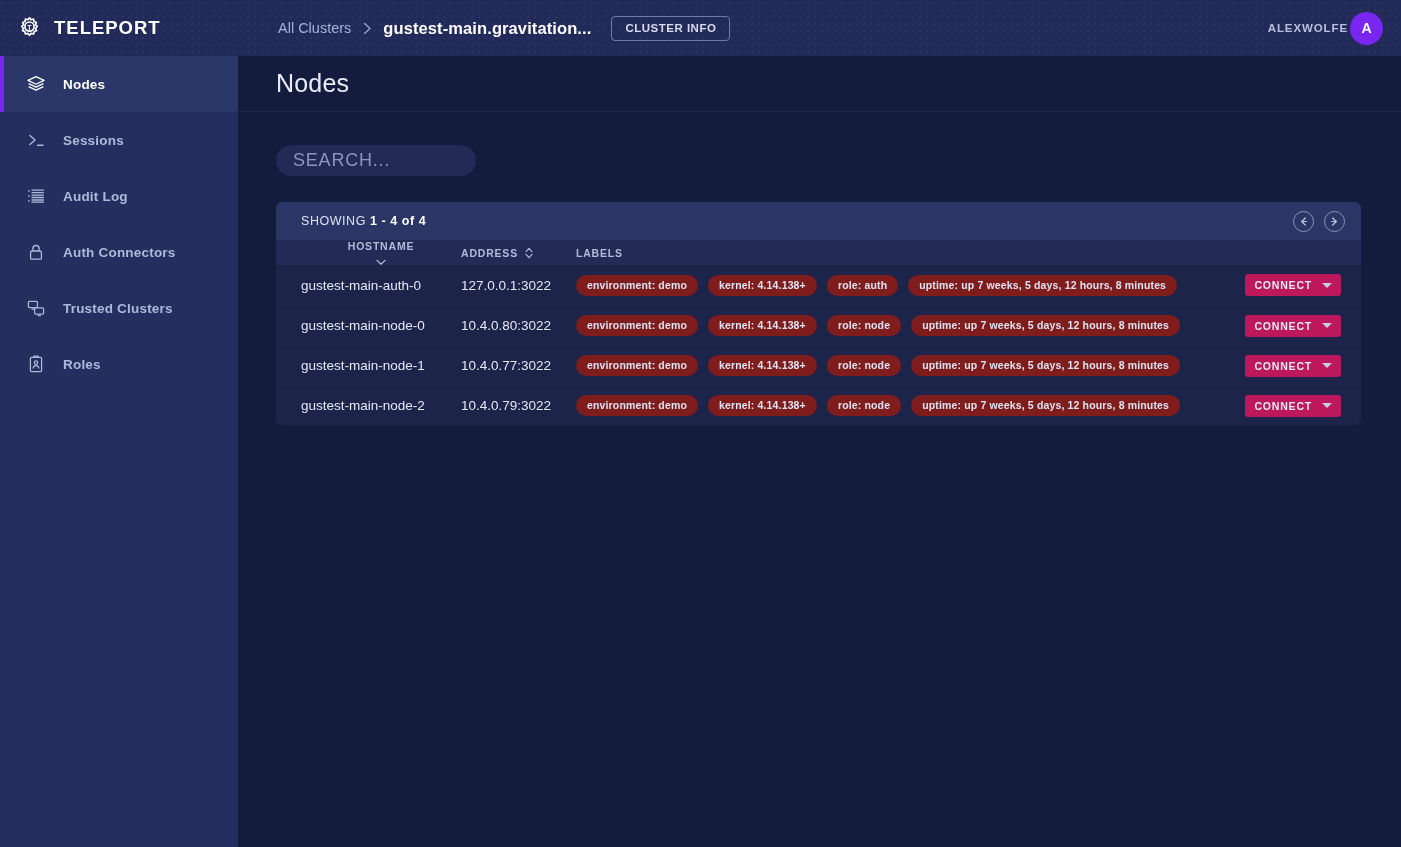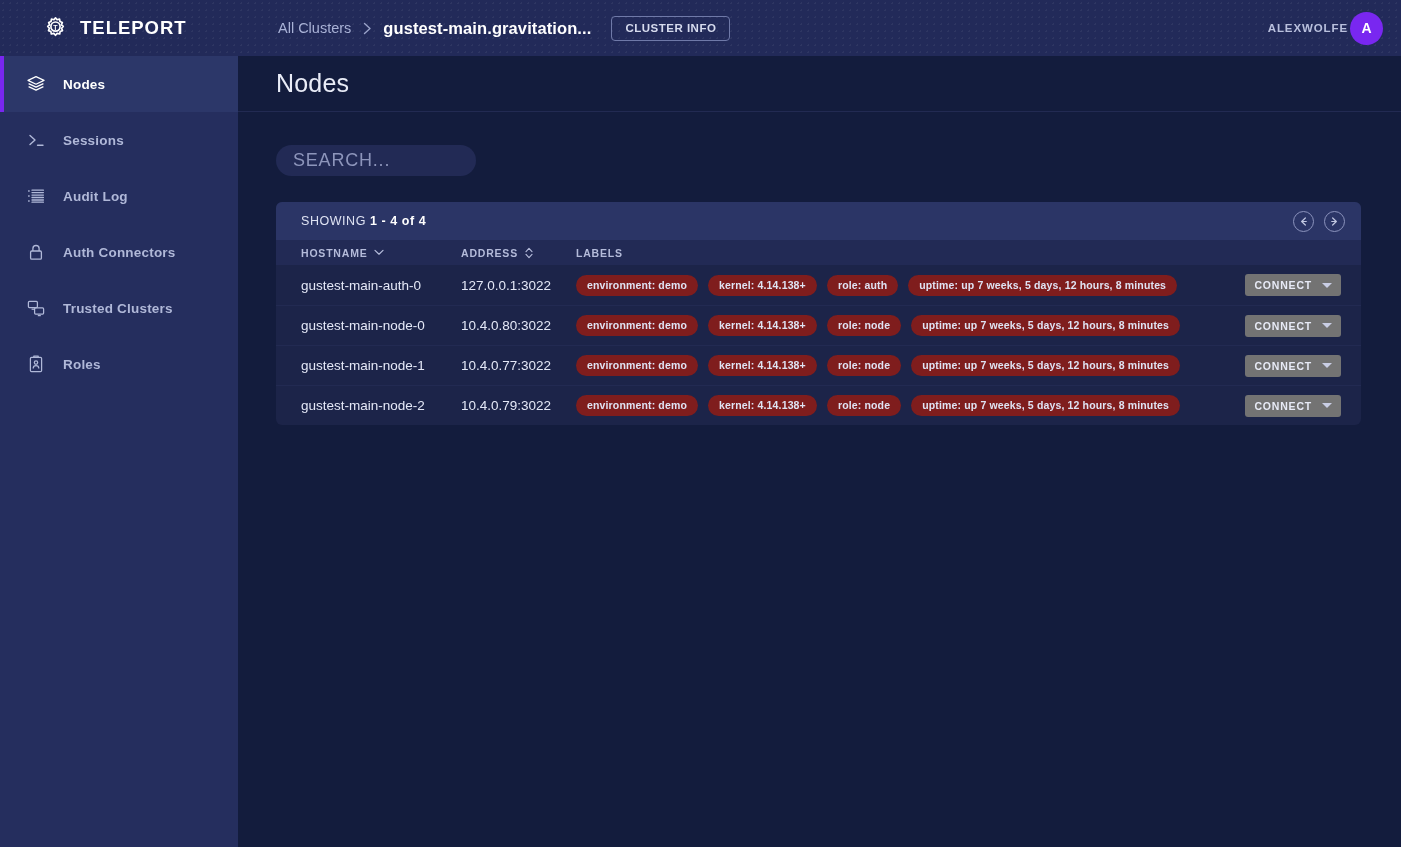--- a/index.html
+++ b/index.html
@@ -32,21 +32,21 @@
     display: flex;
     align-items: center;
     z-index: 5;
   }
 
   .brand {
     width: 238px;
     height: 56px;
     display: flex;
     align-items: center;
-    padding-left: 42px;
+    padding-left: 16px;
     flex: 0 0 auto;
     text-align: right;
   }
   .brand-logo {
     width: 27px; height: 27px;
     flex: 0 0 auto;
     margin-right: 11px;
     display: block;
   }
   .brand-name {
@@ -261,21 +261,21 @@
   .th {
     color: #b4bbda;
     font-size: 10.5px;
     font-weight: bold;
     letter-spacing: 0.8px;
     display: flex;
     align-items: center;
     gap: 7px;
     cursor: pointer;
   }
-  .th.hostname { width: 160px; }
+  .th.hostname { width: 160px; flex-direction: column; }
   .th.address { width: 115px; }
   .th.labels { flex: 1 1 auto; cursor: default; }
 
   .trow {
     height: 40px;
     display: flex;
     align-items: center;
     padding: 0 20px 0 25px;
     border-top: 1px solid #222a52;
   }
@@ -309,21 +309,21 @@
   }
   .cell-action {
     flex: 0 0 auto;
     display: flex;
     justify-content: flex-end;
     padding-left: 14px;
   }
   .connect-btn {
     height: 22px;
     min-width: 86px;
-    background: #737373;
+    background: #be185d;
     border: none;
     border-radius: 3px;
     color: #e8ebf7;
     font-family: "Liberation Sans", sans-serif;
     font-size: 10.5px;
     font-weight: bold;
     letter-spacing: 0.8px;
     display: inline-flex;
     align-items: center;
     justify-content: center;

